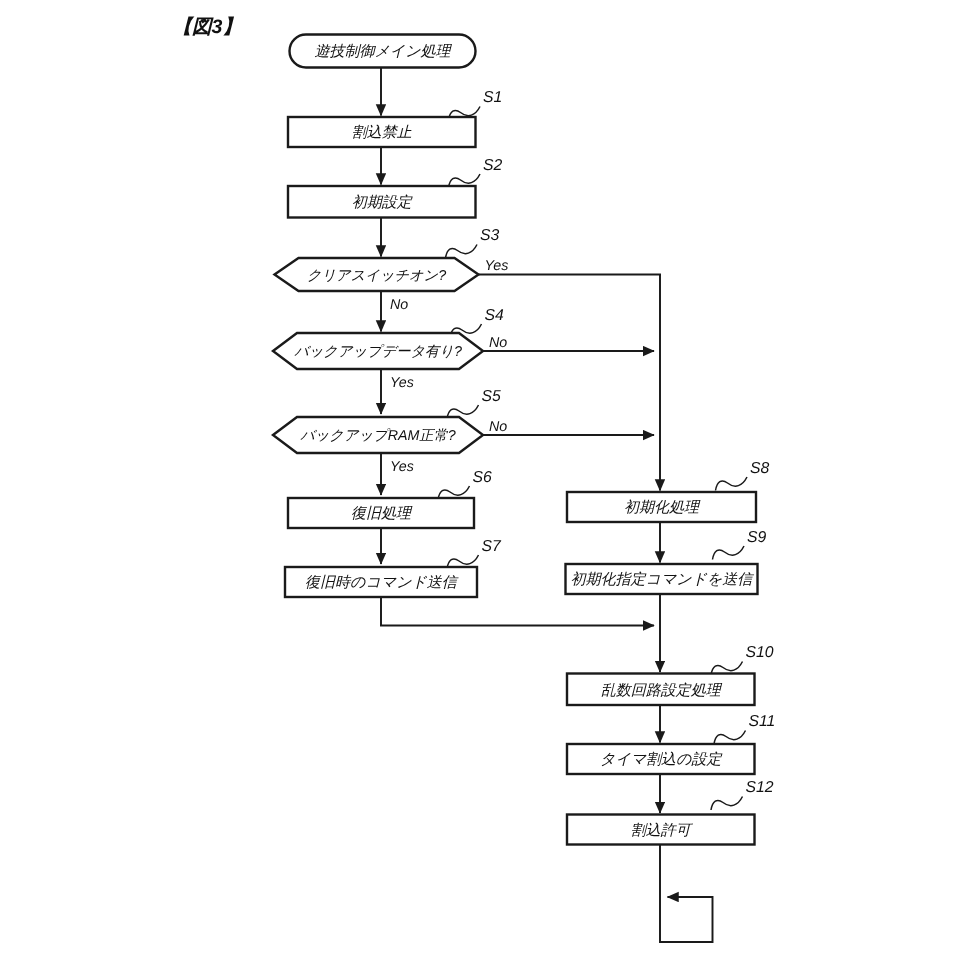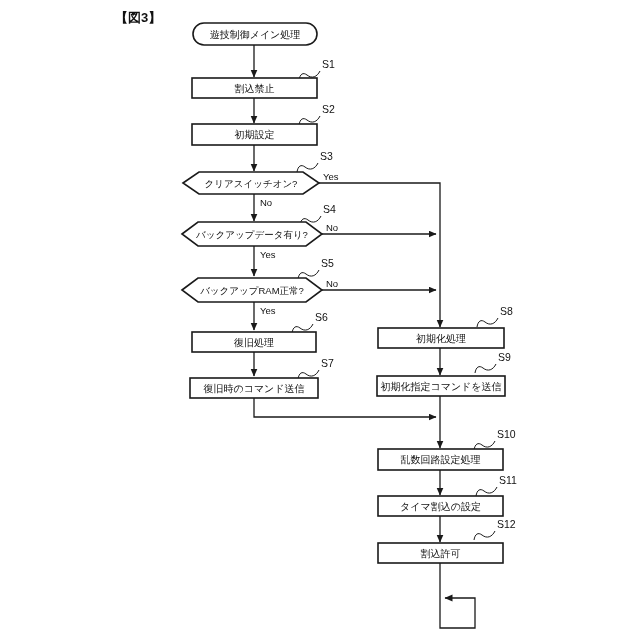--- a/index.html
+++ b/index.html
@@ -9,20 +9,21 @@
     width: 640px;
     height: 640px;
     font-family: "Liberation Sans", sans-serif;
   }
   #canvas {
     position: relative;
     width: 640px;
     height: 640px;
     background: #ffffff;
     overflow: hidden;
+    font-style: italic;
   }
   svg { display: block; }
   .shape {
     fill: #ffffff;
     stroke: #1a1a1a;
     stroke-width: 1.6;
   }
   .flowline {
     fill: none;
     stroke: #1a1a1a;

